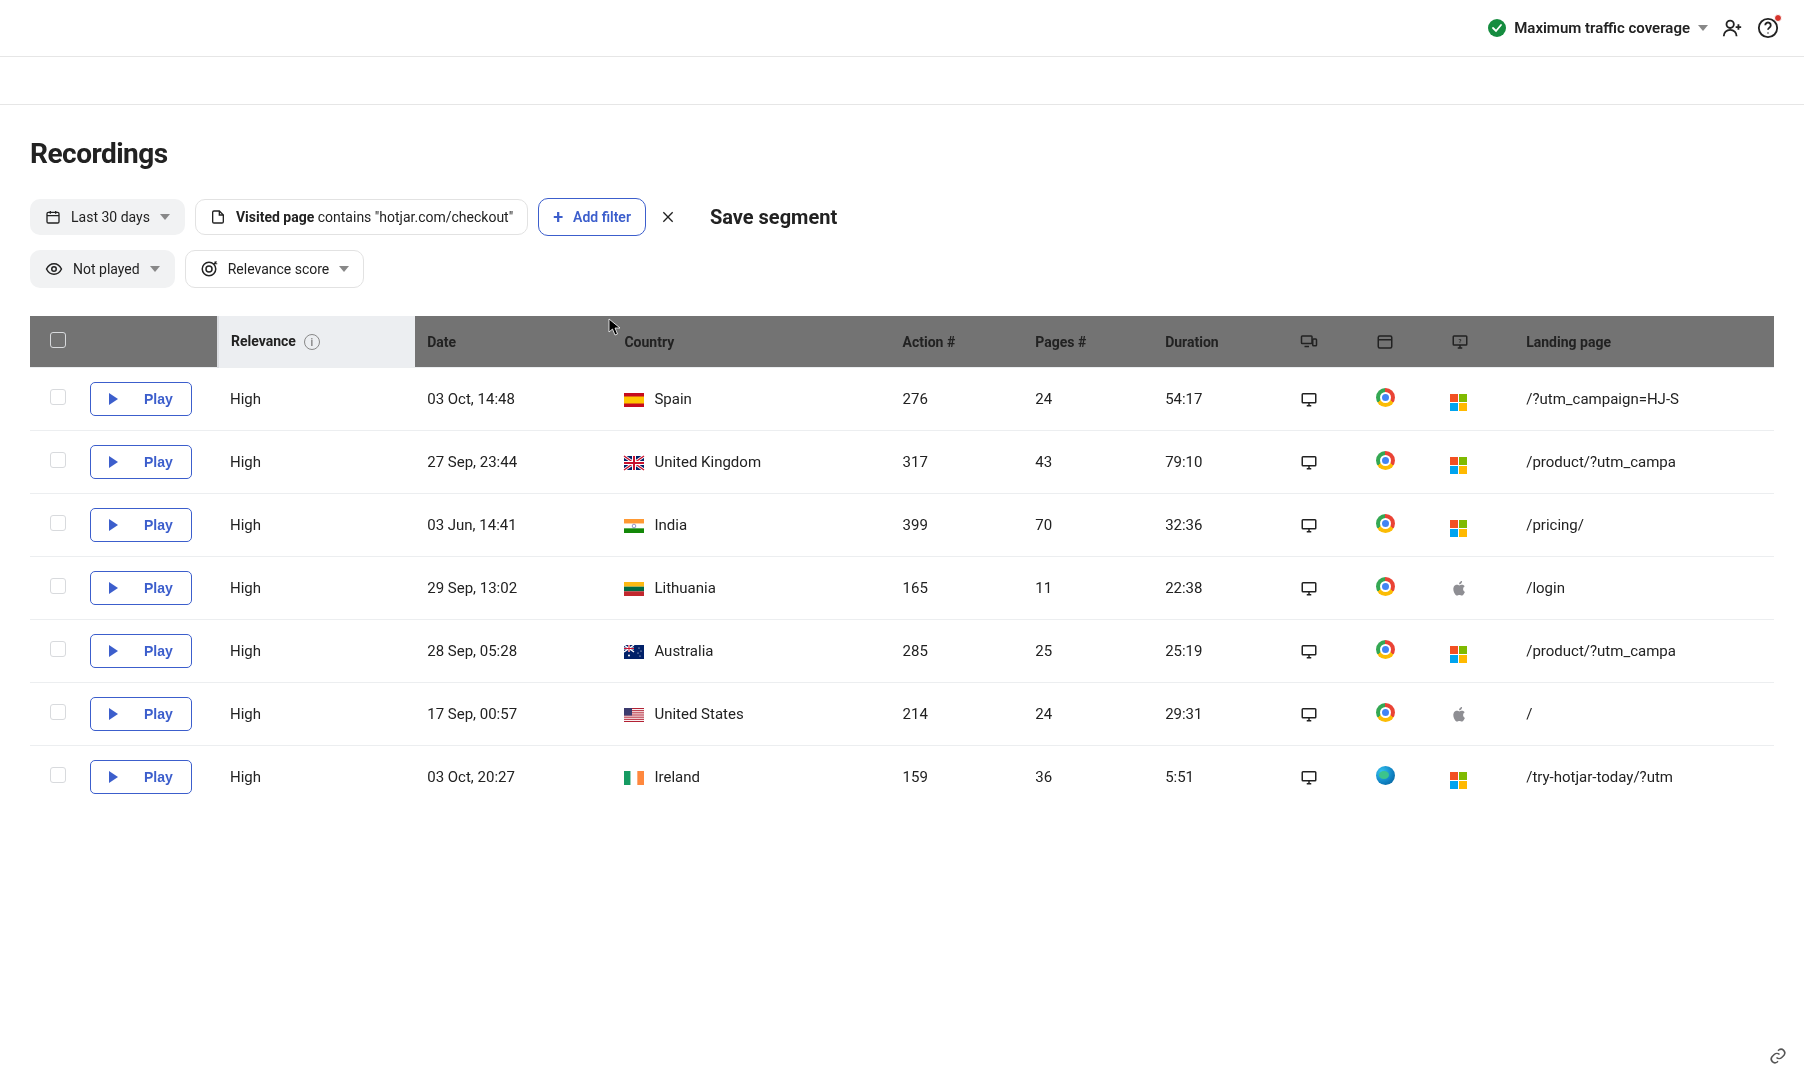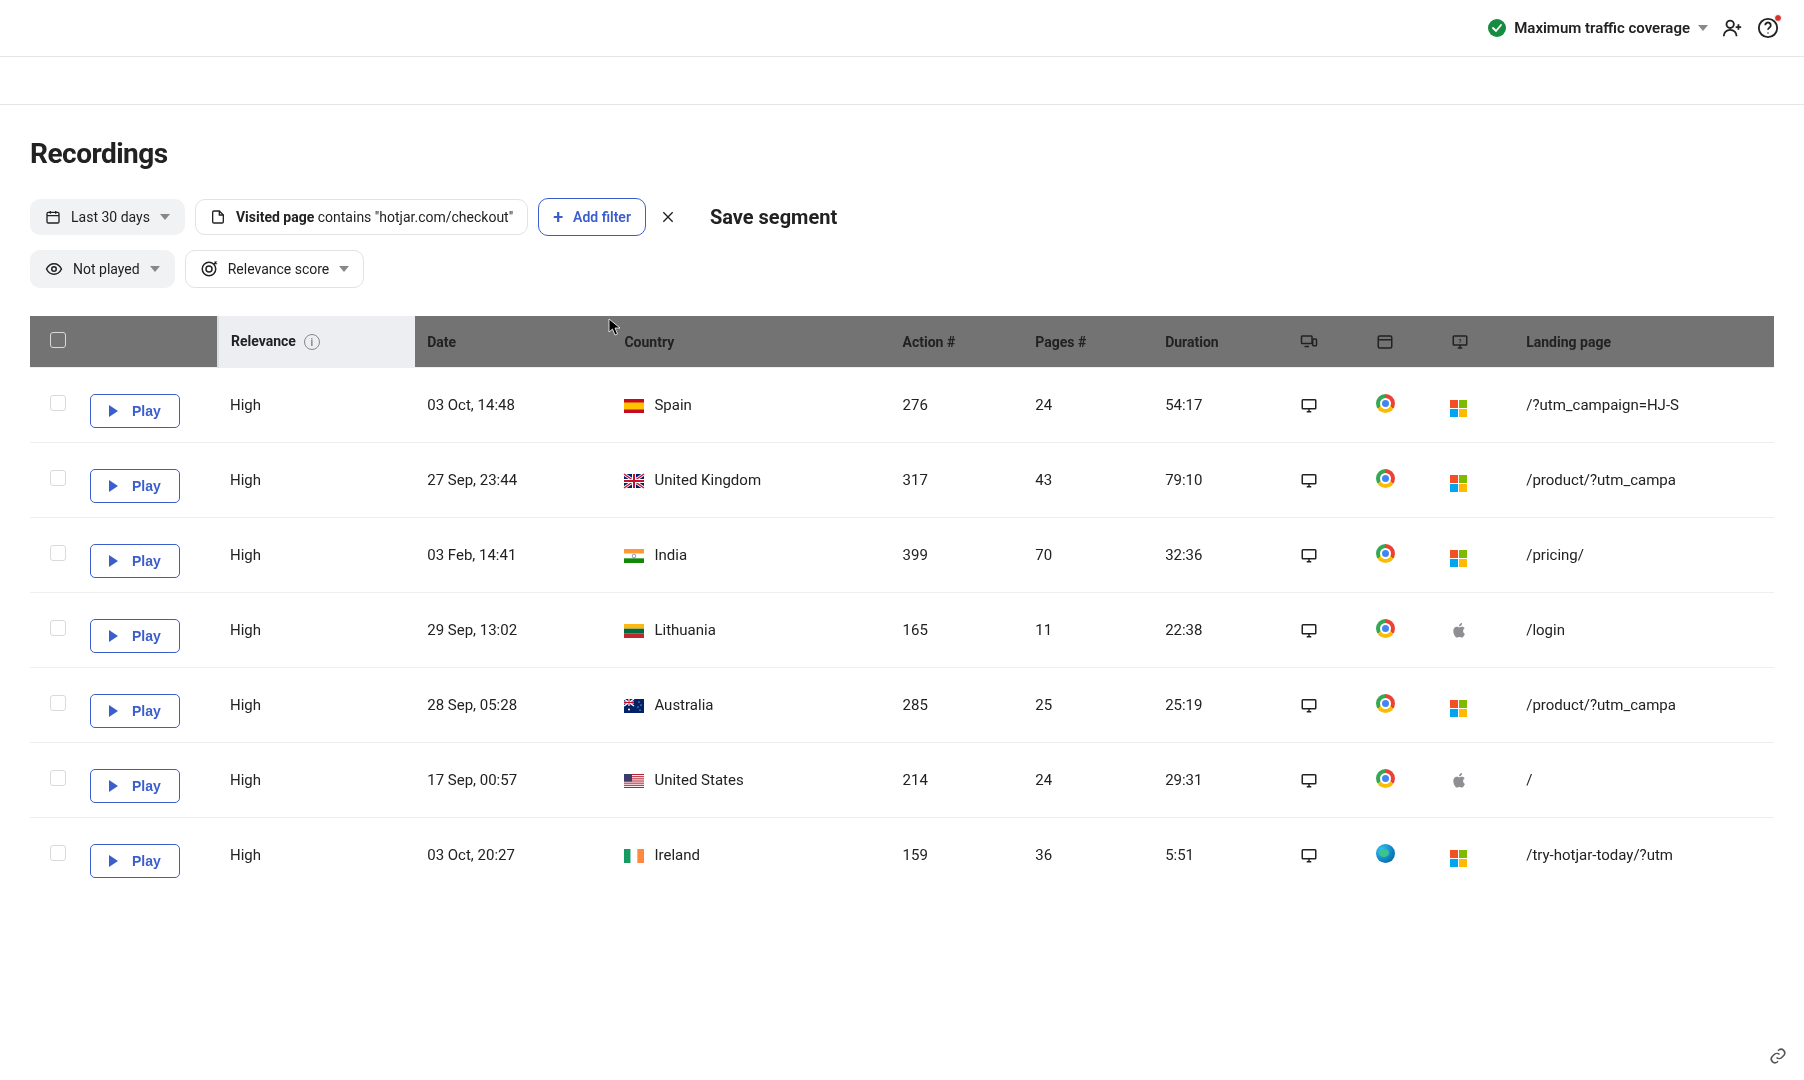--- a/index.html
+++ b/index.html
@@ -28,21 +28,21 @@
   .count { font-size: 18px; font-weight: 700; }
   .count-actions { display: flex; gap: 24px; }
   .table-wrap { overflow-x: auto; }
   table { width: 100%; border-collapse: collapse; min-width: 1360px; }
   thead th { background: #737373; text-align: left; font-size: 14px; font-weight: 700; color: #222; padding: 16px 12px; white-space: nowrap; }
   thead th:first-child { width: 48px; padding-left: 20px; }
   thead th:nth-child(2) { width: 140px; }
   tbody td { padding: 14px 12px; font-size: 15px; border-top: 1px solid #eceef0; white-space: nowrap; vertical-align: middle; }
   tbody td:first-child { padding-left: 20px; }
   .chk { width: 16px; height: 16px; border: 1.5px solid #d8dadd; border-radius: 3px; display: inline-block; }
-  .play-btn { border: 1px solid #3c5ecc; color: #3c5ecc; background: #fff; border-radius: 5px; padding: 8px 18px; font-size: 14px; font-weight: 600; display: inline-flex; align-items: center; gap: 14px; cursor: pointer; margin-top: 12px; }
+  .play-btn { border: 1px solid #3c5ecc; color: #3c5ecc; background: #fff; border-radius: 5px; padding: 8px 18px; font-size: 14px; font-weight: 600; display: inline-flex; align-items: center; gap: 26px; cursor: pointer; }
   .play-tri { width: 0; height: 0; border-top: 6px solid transparent; border-bottom: 6px solid transparent; border-left: 9px solid #3c5ecc; }
   .flag { width: 20px; height: 14px; display: inline-block; vertical-align: middle; margin-right: 10px; border-radius: 1px; }
   .info-circ { width: 16px; height: 16px; border: 1.5px solid #888; border-radius: 50%; display: inline-flex; align-items: center; justify-content: center; font-size: 10px; color: #888; margin-left: 8px; vertical-align: middle; }
   .icon-cell svg, .icon-hdr svg { display: block; }
   .chrome { width: 19px; height: 19px; border-radius: 50%; background: conic-gradient(#ea4335 0 120deg, #fbbc05 120deg 240deg, #34a853 240deg 360deg); position: relative; display: inline-block; }
   .chrome::after { content: ""; position: absolute; top: 4px; left: 4px; width: 11px; height: 11px; border-radius: 50%; background: #4285f4; border: 2px solid #fff; box-sizing: border-box; }
   .edge { width: 19px; height: 19px; border-radius: 50%; background: radial-gradient(circle at 30% 30%, #33c3f0, #0e7fc1 60%, #0a5a8a); display: inline-block; position: relative; }
   .edge::after { content: ""; position: absolute; top: 5px; left: 3px; width: 10px; height: 8px; border-radius: 50%; background: #3cc48c; }
   .win { display: inline-grid; grid-template-columns: 8px 8px; grid-template-rows: 8px 8px; gap: 1px; }
   .win span:nth-child(1){background:#f25022}.win span:nth-child(2){background:#7fba00}.win span:nth-child(3){background:#00a4ef}.win span:nth-child(4){background:#ffb900}
@@ -236,21 +236,21 @@
               </span></td>
     <td class="landing-cell">/product/?utm_campa</td>
   </tr>
           <tr>
     <td><span class="chk"></span></td>
     <td><button class="play-btn">
                 <span class="play-tri"></span>
                 <span>Play</span>
               </button></td>
     <td>High</td>
-    <td>03 Feb, 14:41</td>
+    <td>03 Jun, 14:41</td>
     <td><svg class="flag" viewBox="0 0 20 14">
                 <rect width="20" height="4.67" fill="#ff9933"></rect>
                 <rect y="4.67" width="20" height="4.67" fill="#fff"></rect>
                 <rect y="9.33" width="20" height="4.67" fill="#138808"></rect>
                 <circle cx="10" cy="7" r="1.8" fill="none" stroke="#000080" stroke-width="0.4"></circle>
               </svg>India</td>
     <td>399</td>
     <td>70</td>
     <td>32:36</td>
     <td class="icon-cell">

